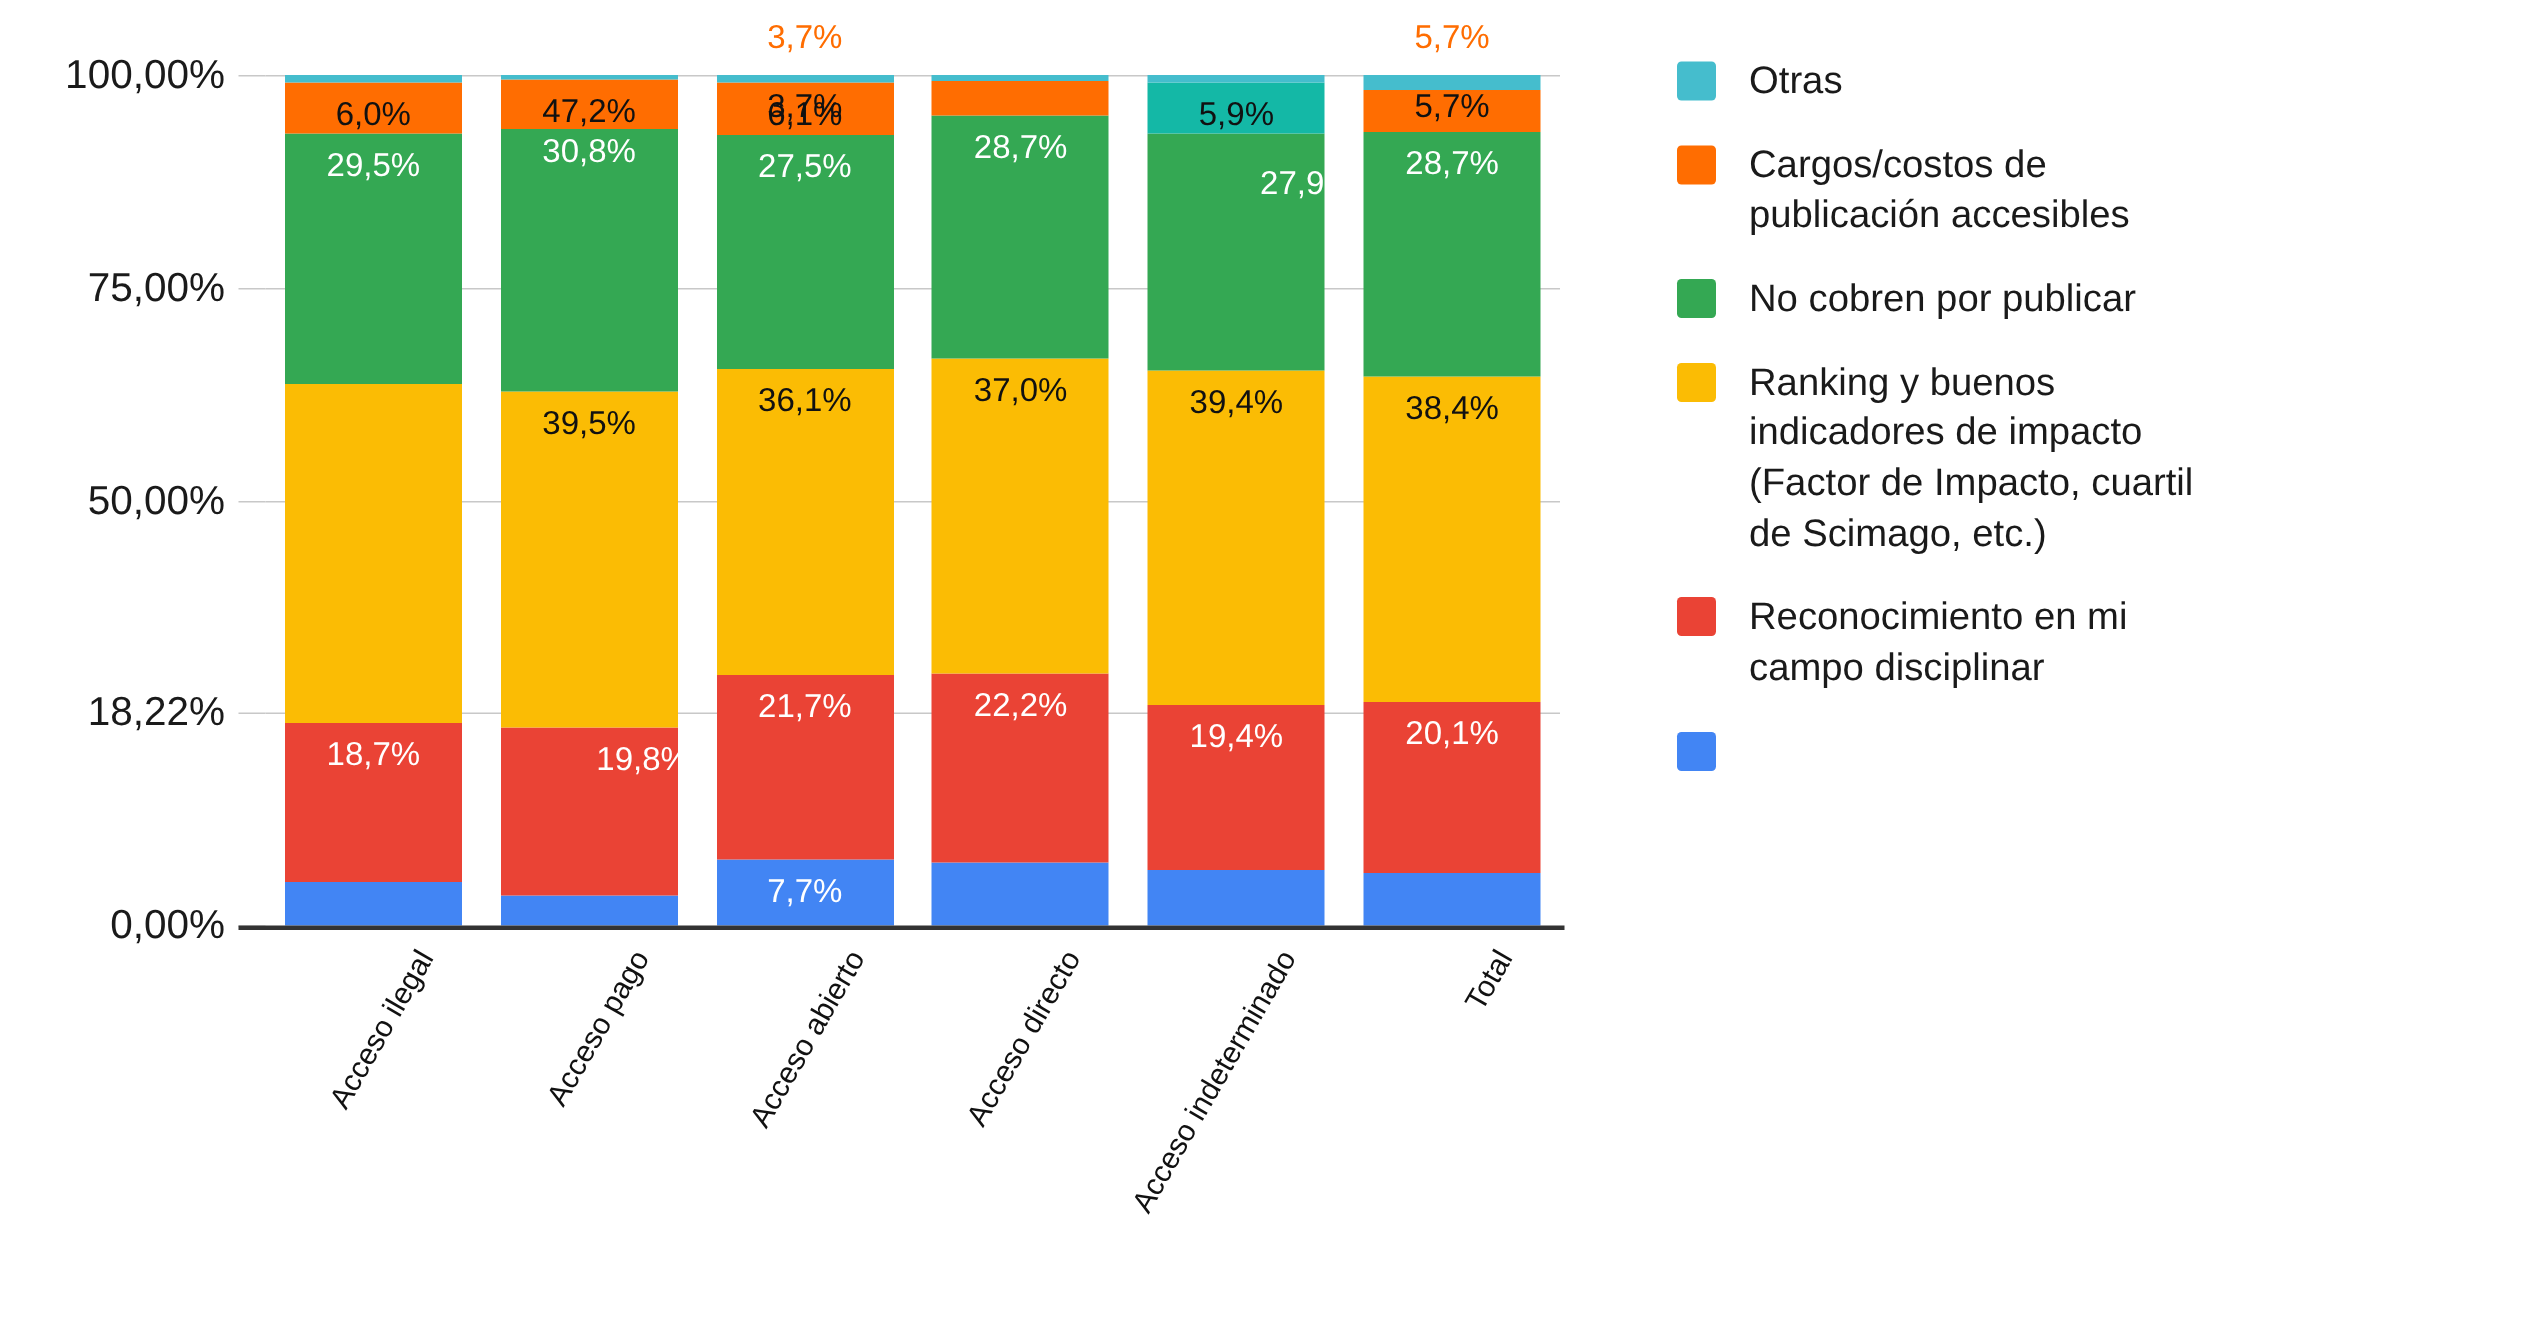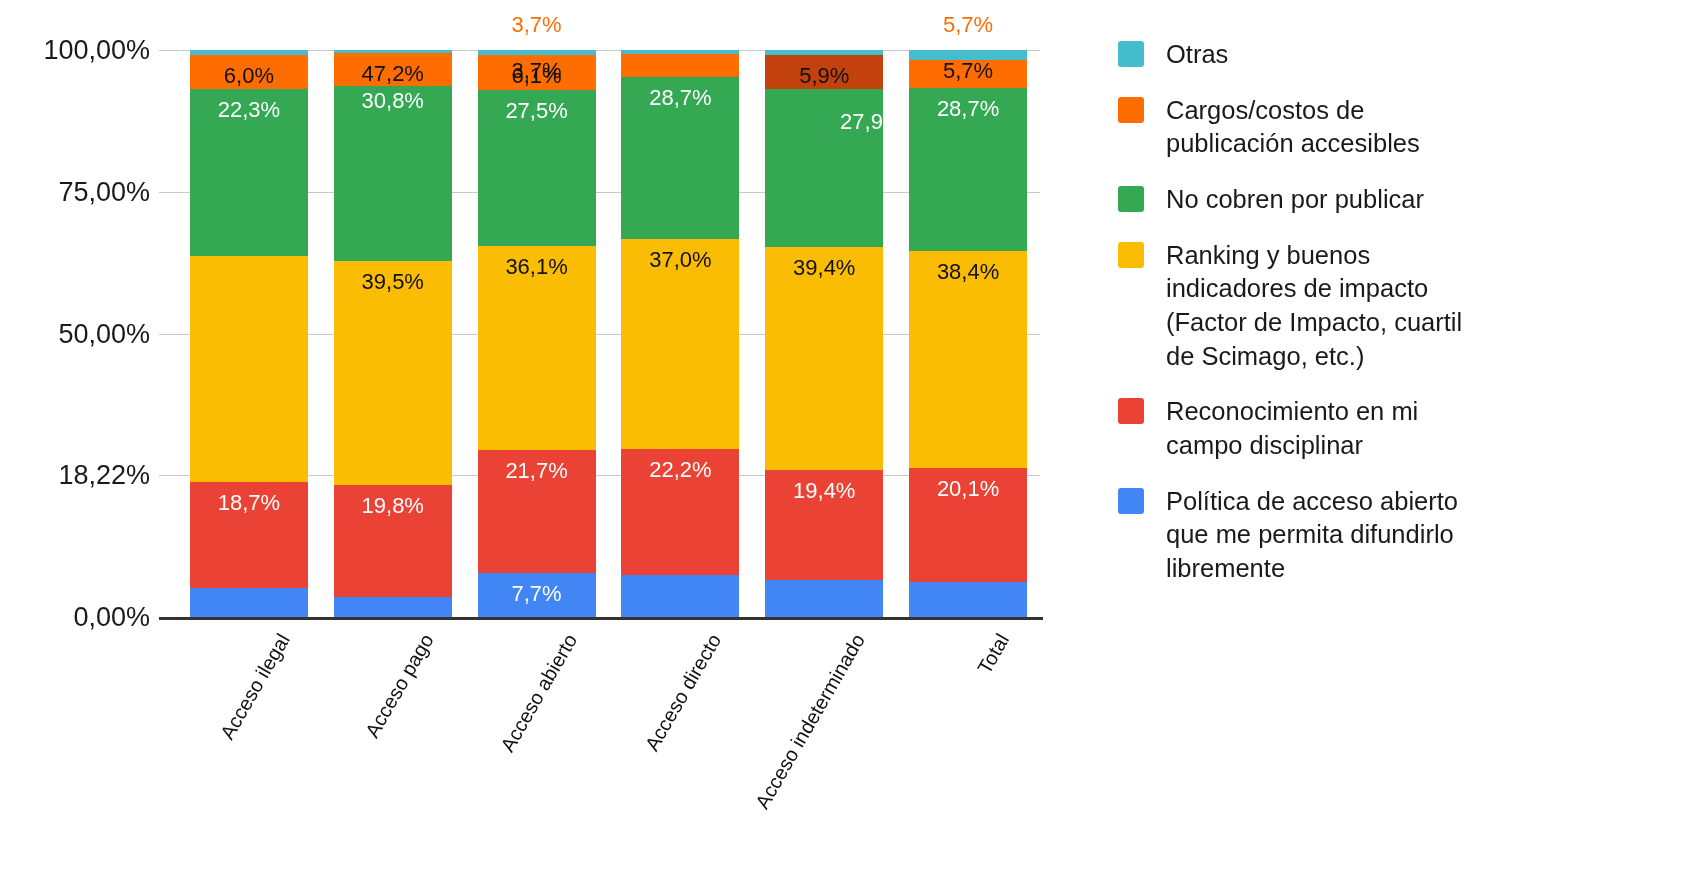--- a/index.html
+++ b/index.html
@@ -91,33 +91,33 @@
           <div class="seg" style="background: rgb(66, 133, 244); height: 29.484px; bottom: 0px;">
             <div class="seg-label lbl-blue-halo" style="top: -34px;">5,2%</div>
           </div>
           <div class="seg" style="background: rgb(234, 67, 53); height: 106.029px; bottom: 29.484px;">
             <div class="seg-label lbl-light" style="top: 10px;">18,7%</div>
           </div>
           <div class="seg" style="background: rgb(251, 188, 4); height: 288px; bottom: 135.513px;">
             <div class="seg-label lbl-dark" style="top: 10px;">39,7%</div>
           </div>
           <div class="seg" style="background: rgb(52, 168, 83); height: 167.265px; bottom: 360.612px;">
-            <div class="seg-label lbl-light" style="top: 10px;">22,3%</div>
+            <div class="seg-label lbl-light" style="top: 10px;">29,5%</div>
           </div>
           <div class="seg" style="background: rgb(255, 109, 1); height: 34.02px; bottom: 527.877px;">
             <div class="seg-label lbl-dark" style="top: 10px;">6,0%</div>
           </div>
           <div class="seg" style="background: rgb(69, 189, 205); height: 5.103px; bottom: 561.897px;"></div>
         </div>
         <div class="bar" style="left: 156.75px; height: 567px;">
           <div class="seg" style="background: rgb(66, 133, 244); height: 19.845px; bottom: 0px;">
             <div class="seg-label lbl-blue-halo" style="top: -34px;">3,5%</div>
           </div>
           <div class="seg" style="background: rgb(234, 67, 53); height: 112.266px; bottom: 19.845px;">
-            <div class="seg-label lbl-light" style="top: 10px;">19,8%</div>
+            <div class="seg-label lbl-light" style="top: 10px; padding-left: 36px;">19,8%</div>
           </div>
           <div class="seg" style="background: rgb(251, 188, 4); height: 223.965px; bottom: 132.111px;">
             <div class="seg-label lbl-dark" style="top: 10px;">39,5%</div>
           </div>
           <div class="seg" style="background: rgb(52, 168, 83); height: 181px; bottom: 356.076px;">
             <div class="seg-label lbl-light" style="top: 10px;">30,8%</div>
           </div>
           <div class="seg" style="background: rgb(255, 109, 1); height: 32.886px; bottom: 530.712px;">
             <div class="seg-label lbl-dark" style="top: 10px;">47,2%</div>
           </div>
@@ -165,21 +165,21 @@
           </div>
           <div class="seg" style="background: rgb(234, 67, 53); height: 109.998px; bottom: 36.855px;">
             <div class="seg-label lbl-light" style="top: 10px;">19,4%</div>
           </div>
           <div class="seg" style="background: rgb(251, 188, 4); height: 223.398px; bottom: 146.853px;">
             <div class="seg-label lbl-dark" style="top: 10px;">39,4%</div>
           </div>
           <div class="seg" style="background: rgb(52, 168, 83); height: 158.193px; bottom: 370.251px;">
             <div class="seg-label lbl-light" style="top: 22px; margin-left: 47px;">27,9%</div>
           </div>
-          <div class="seg" style="background: #c2410c; height: 33.453px; bottom: 528.444px;">
+          <div class="seg" style="background: #14b8a6; height: 33.453px; bottom: 528.444px;">
             <div class="seg-label lbl-dark" style="top: 10px;">5,9%</div>
           </div>
           <div class="seg" style="background: rgb(69, 189, 205); height: 5.103px; bottom: 561.897px;"></div>
         </div>
         <div class="bar" style="left: 732.083px; height: 567px;">
           <div class="seg" style="background: rgb(66, 133, 244); height: 34.587px; bottom: 0px;">
             <div class="seg-label lbl-blue-halo" style="top: -34px;">6,1%</div>
           </div>
           <div class="seg" style="background: rgb(234, 67, 53); height: 113.967px; bottom: 34.587px;">
             <div class="seg-label lbl-light" style="top: 10px;">20,1%</div>
@@ -246,19 +246,16 @@
 (Factor de Impacto, cuartil
 de Scimago, etc.)</div>
       </div>
       <div class="legend-item">
         <div class="legend-swatch" style="background: rgb(234, 67, 53);"></div>
         <div class="legend-label">Reconocimiento en mi
 campo disciplinar</div>
       </div>
       <div class="legend-item">
         <div class="legend-swatch" style="background: rgb(66, 133, 244);"></div>
-        <div class="legend-label">Política de acceso abierto
-que me permita difundirlo
-libremente</div>
       </div>
     </div>
 
 </div>
 
 </body></html>

